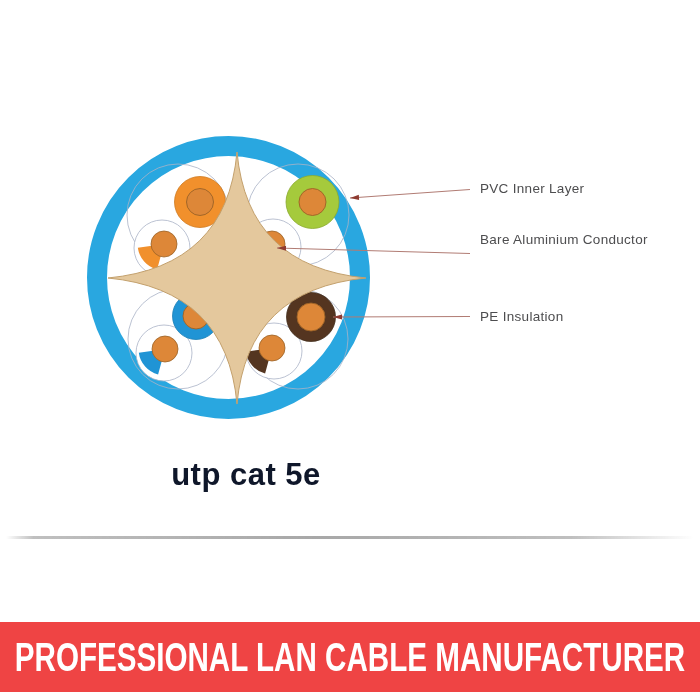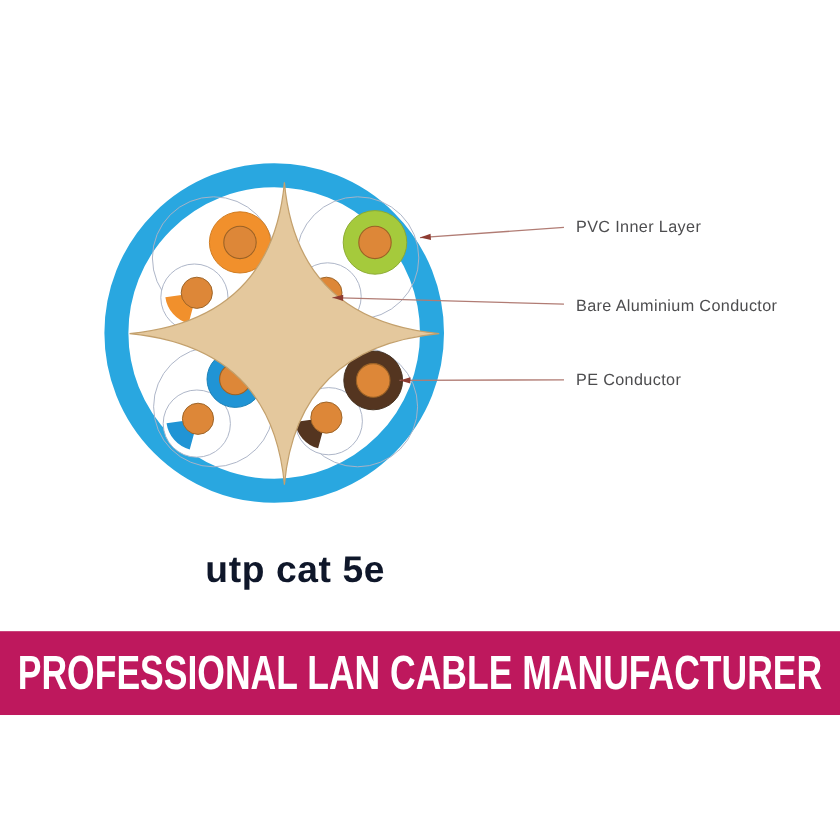--- a/index.html
+++ b/index.html
@@ -1,38 +1,38 @@
 <!DOCTYPE html>
 <html><head>
 <meta charset="utf-8">
 <style>
   html,body{margin:0;padding:0;}
   body{font-family:"Liberation Sans", sans-serif; background:#ffffff;}
-  #stage{position:relative;width:700px;height:596px;background:#ffffff;overflow:hidden;}
+  #stage{position:relative;width:700px;height:692px;background:#ffffff;overflow:hidden;}
   #diagram-svg{position:absolute;left:0;top:0;}
   .annotation{
     position:absolute;left:480px;height:16px;line-height:16px;
     font-size:13.5px;letter-spacing:.3px;color:#4d4d4f;white-space:nowrap;
   }
   #annotation-pvc{top:181px;}
-  #annotation-conductor{top:247px;}
+  #annotation-conductor{top:232px;}
   #annotation-pe{top:309px;}
   #product-label{
     position:absolute;top:457px;left:146px;width:200px;text-align:center;
     font-size:31px;font-weight:600;color:#0f172a;letter-spacing:.5px;
   }
   #section-divider{
     position:absolute;top:536px;left:6px;width:688px;height:3px;border-radius:2px;
     background:linear-gradient(to right,
       rgba(185,185,185,0) 0%, rgba(170,170,170,.75) 4%, rgba(158,158,158,.9) 45%,
       rgba(175,175,175,.8) 82%, rgba(200,200,200,0) 100%);
     filter:blur(.7px);
   }
   #banner{
-    position:absolute;left:0;bottom:0;width:700px;height:70px;background:#be185d;
+    position:absolute;left:0;bottom:0;width:700px;height:70px;background:#ef4444;
     display:flex;align-items:center;justify-content:center;
   }
   #banner-text{
     color:#ffffff;font-weight:bold;font-size:40px;white-space:nowrap;
     transform:scaleX(.74);transform-origin:50% 50%;letter-spacing:0;
   }
 </style>
 </head>
 <body>
 
@@ -100,21 +100,21 @@
     </g>
     <g>
       <use href="#arrow" transform="translate(350,198) rotate(-4)" fill="#8e3b31"></use>
       <use href="#arrow" transform="translate(277,248) rotate(1.6)" fill="#8e3b31"></use>
       <use href="#arrow" transform="translate(333,317)" fill="#8e3b31"></use>
     </g>
   </svg>
 
   <div id="annotation-pvc" class="annotation">PVC Inner Layer</div>
   <div id="annotation-conductor" class="annotation">Bare Aluminium Conductor</div>
-  <div id="annotation-pe" class="annotation">PE Conductor</div>
+  <div id="annotation-pe" class="annotation">PE Insulation</div>
 
   <div id="product-label">utp cat 5e</div>
 
   <div id="section-divider"></div>
 
   <div id="banner">
     <div id="banner-text">PROFESSIONAL LAN CABLE MANUFACTURER</div>
   </div>
 
 </div>

